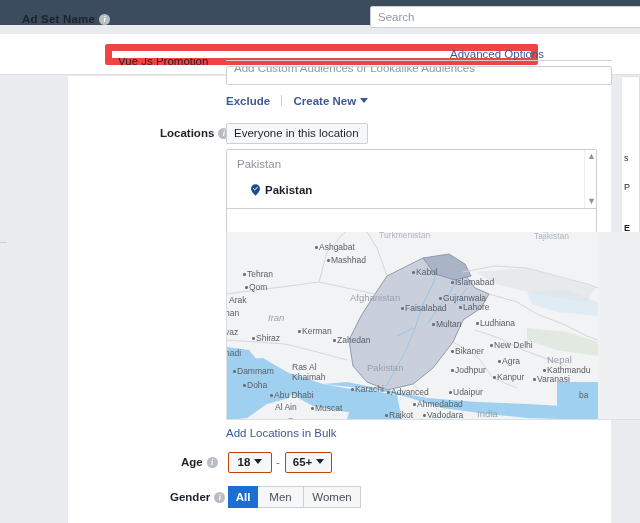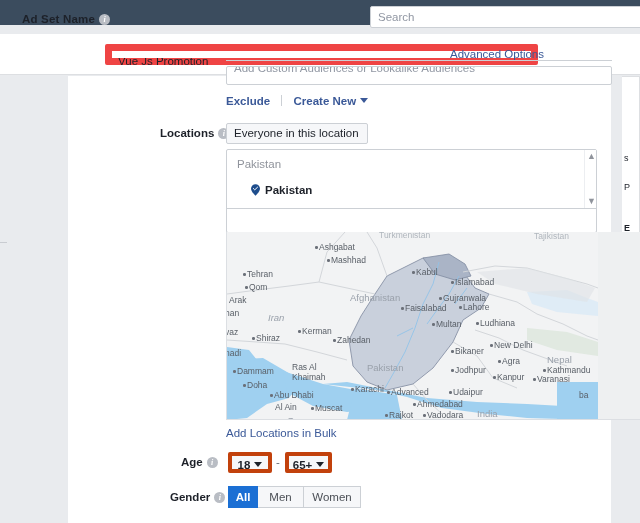--- a/index.html
+++ b/index.html
@@ -152,21 +152,21 @@
   .city-dot { position: absolute; width: 2.5px; height: 2.5px; background: #6b7079;
               border-radius: 50%; }
 
   
   .bulk { position: absolute; left: 226px; top: 427px; font-size: 11.5px; color: #3b5998;
           cursor: pointer; text-decoration: none; }
   .age-label { position: absolute; left: 181px; top: 456px; font-size: 11.5px;
                font-weight: bold; color: #1d2129; }
   .age-dd {
     position: absolute; top: 452px; height: 21px; background: #f6f7f9;
-    border: 4px solid #c2410c; border-radius: 2px; font-size: 11.5px; font-weight: bold;
+    border: 1px solid #c2410c; border-radius: 2px; font-size: 11.5px; font-weight: bold;
     color: #1d2129; line-height: 19px; text-align: center; cursor: pointer;
   }
   .age-from { left: 228px; width: 44px; }
   .age-to   { left: 285px; width: 47px; }
   .age-dash { position: absolute; left: 276px; top: 456px; font-size: 11.5px; color: #606770; }
   .age-dd .caret { margin-left: 4px; }
 
   .gender-label { position: absolute; left: 170px; top: 491px; font-size: 11.5px;
                   font-weight: bold; color: #1d2129; }
   .gender-group { position: absolute; left: 228px; top: 486px; height: 22px; display: flex; }

